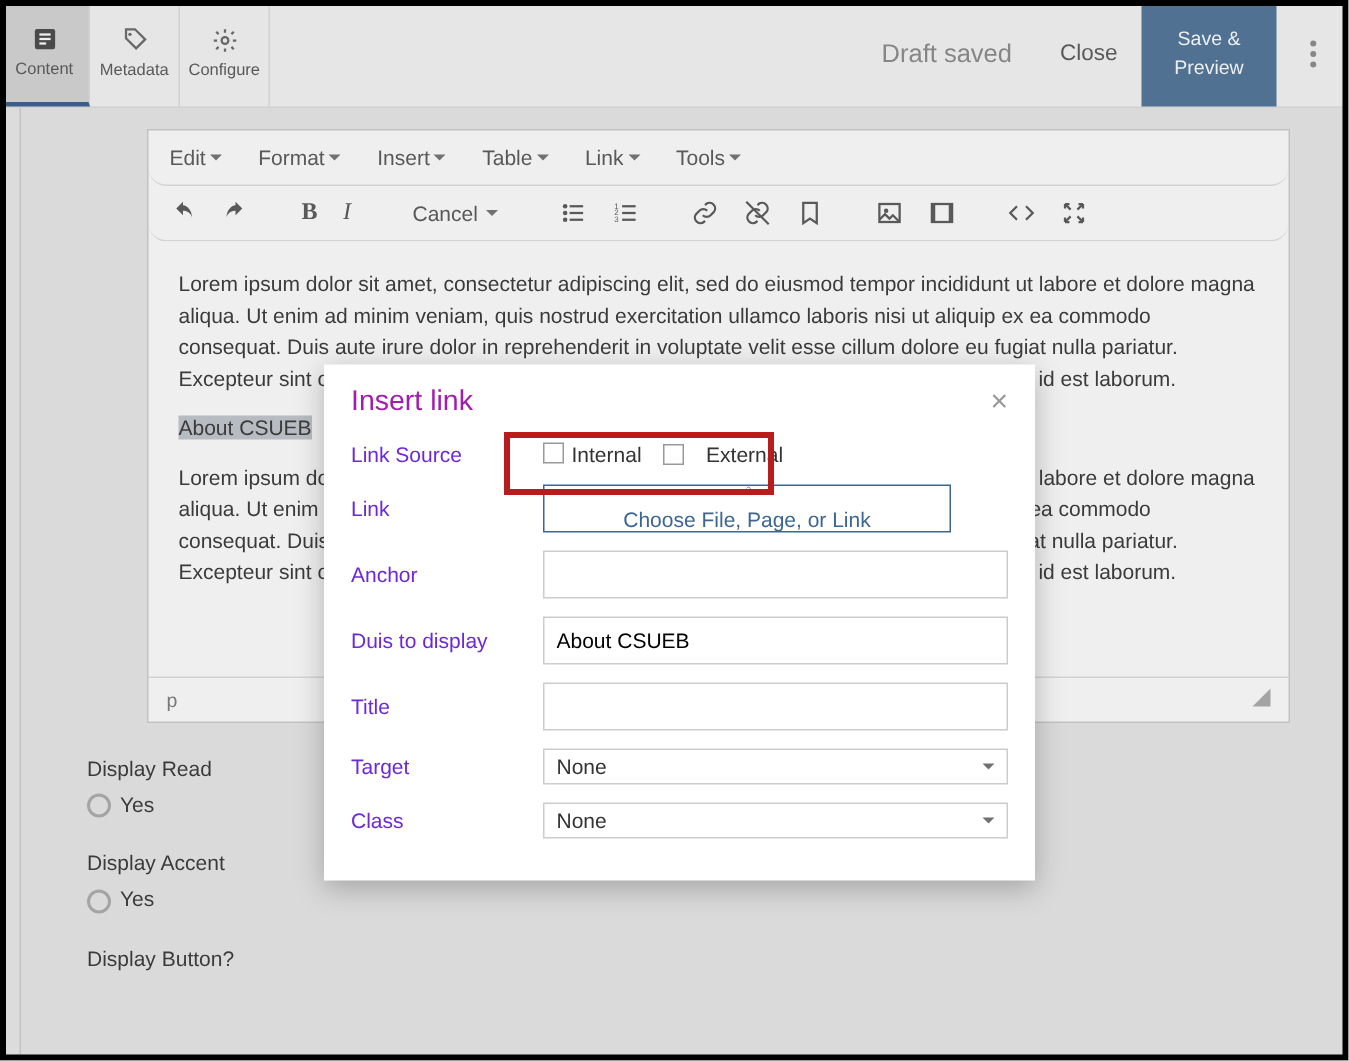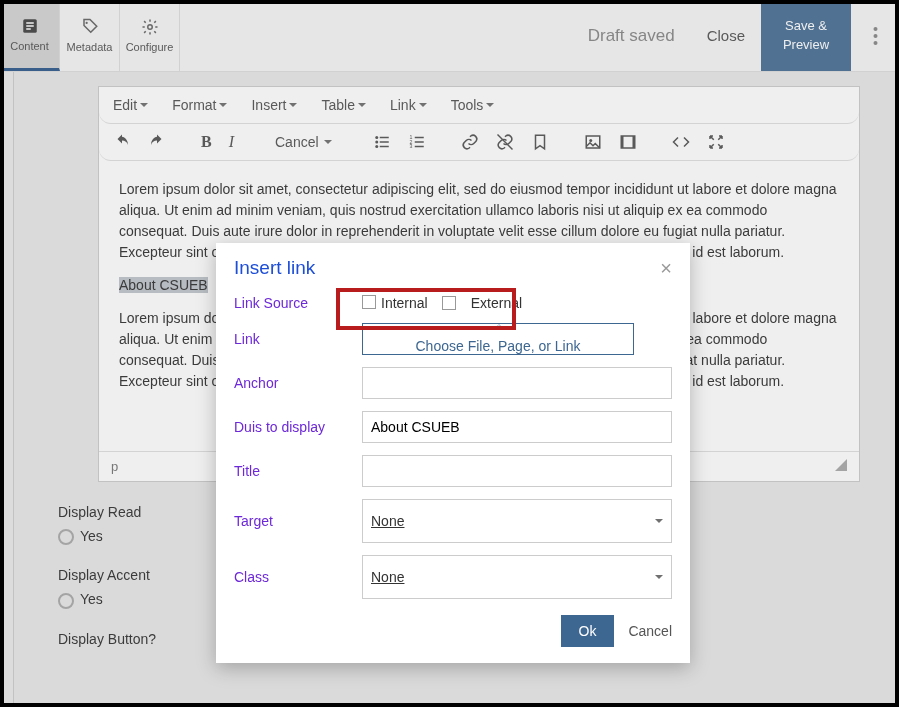--- a/index.html
+++ b/index.html
@@ -204,21 +204,21 @@
     }
     .modal-header {
       display: flex;
       justify-content: space-between;
       align-items: center;
       margin-bottom: 16px;
     }
     .modal-header h3 {
       font-size: 19px;
       font-weight: normal;
-      color: #1d4ed8;
+      color: #a21caf;
     }
     .modal-close {
       color: #999;
       font-size: 20px;
       cursor: pointer;
       line-height: 1;
     }
     .modal-row {
       display: flex;
       align-items: center;
@@ -234,29 +234,28 @@
     }
     .text-input {
       width: 100%;
       height: 32px;
       border: 1px solid #ccc;
       padding: 0 8px;
       font-size: 14px;
     }
     .dropdown {
       width: 100%;
-      height: 44px;
+      height: 24px;
       border: 1px solid #ccc;
       padding: 0 8px;
       display: flex;
       align-items: center;
       justify-content: space-between;
       cursor: pointer;
       background: #fff;
-      text-decoration: underline;
     }
     .chk-row {
       display: flex;
       align-items: center;
       gap: 6px;
     }
     .chk {
       width: 14px; height: 14px;
       border: 1px solid #999;
       display: inline-block;
@@ -533,21 +532,17 @@
   <div class="modal-row">
     <label class="row-label">Class</label>
     <div class="row-field">
       <div class="dropdown">
         <span>None</span>
         <span class="caret-down"></span>
       </div>
     </div>
   </div>
 
-  <div class="modal-footer">
-    <button class="btn-primary">Ok</button>
-    <span class="btn-cancel">Cancel</span>
-  </div>
 
   <div class="highlight-box" style="left:120px;top:45px;width:180px;height:42px"></div>
 </div>
 
 <div class="screen-border"></div>
 
 </body></html>

